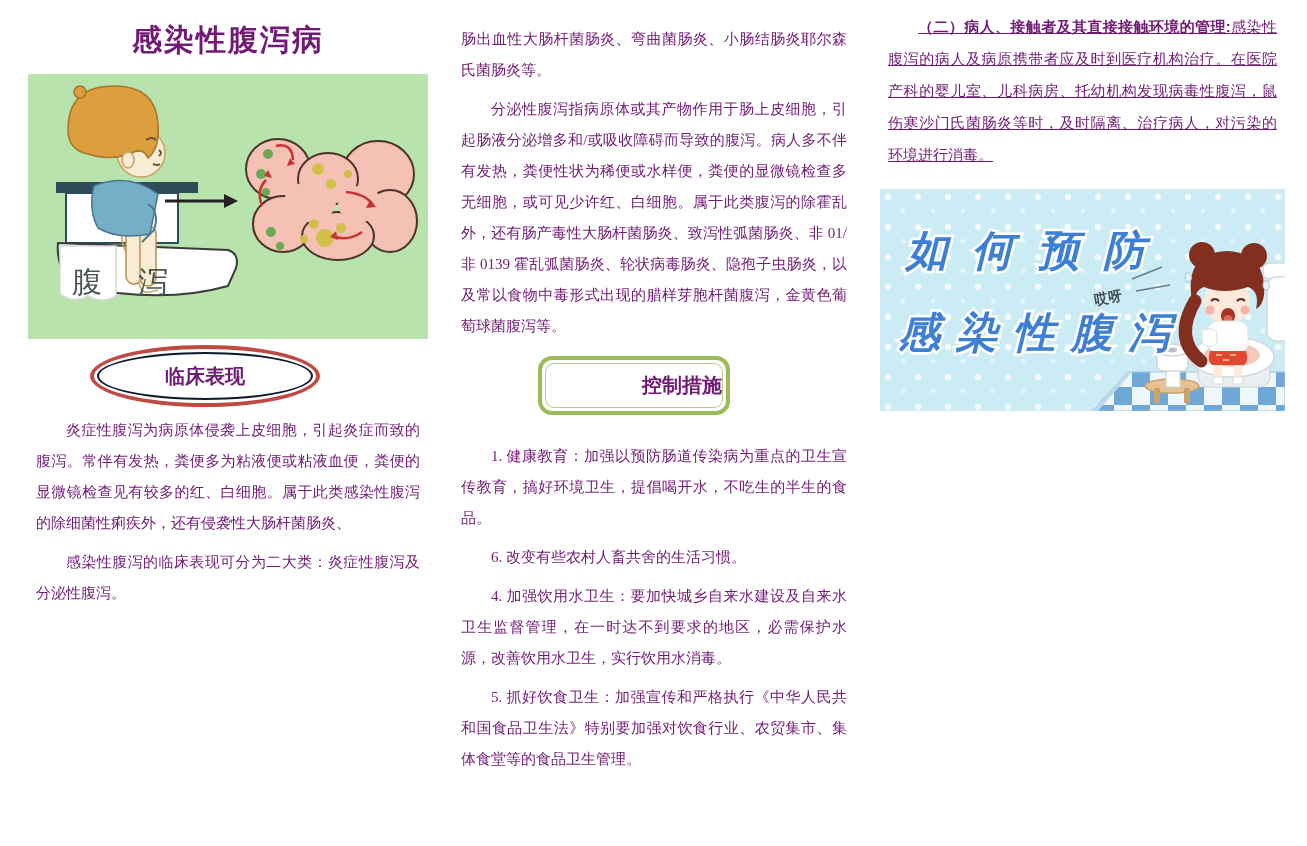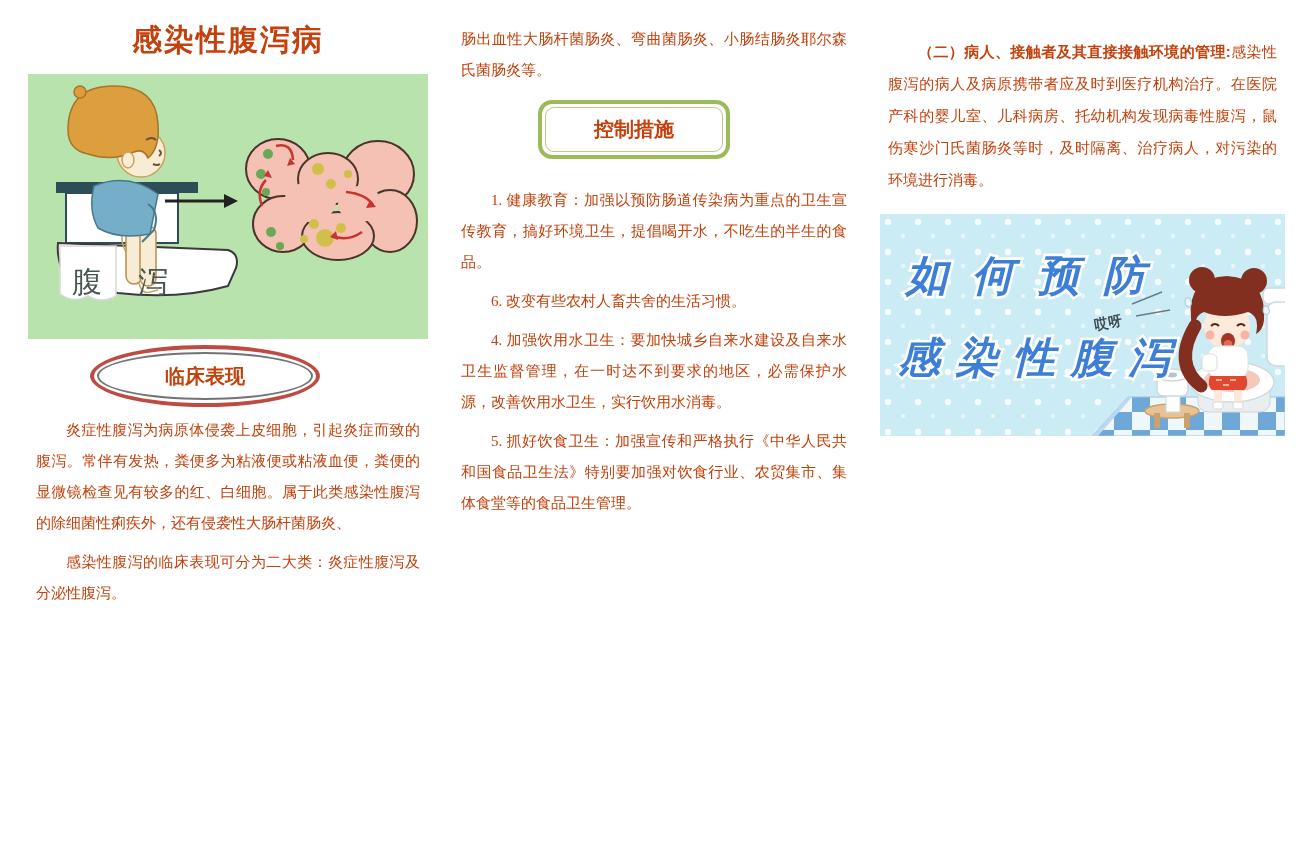--- a/index.html
+++ b/index.html
@@ -1,38 +1,38 @@
 <!DOCTYPE html>
 <html><head>
 <meta charset="utf-8">
 <style>
   html,body{margin:0;padding:0;background:#ffffff;}
   .page{position:relative;width:1307px;height:846px;background:#ffffff;overflow:hidden;
-        font-family:"Liberation Serif",serif;color:#c2410c;}
+        font-family:"Liberation Serif",serif;color:#701a75;}
   .col{position:absolute;top:0;}
   #col1{left:28px;width:400px;}
   #col2{left:453px;width:402px;padding-top:16px;}
-  #col3{left:880px;width:405px;padding-top:28px;}
+  #col3{left:880px;width:405px;padding-top:3px;text-decoration:underline;}
   .para{margin:8px;font-size:15px;line-height:31px;text-align:justify;}
   #col3 .para{line-height:32px;}
   .indent{text-indent:2em;}
   .mt14{margin-top:14px;}
   .heading{font-family:"Liberation Sans",sans-serif;font-weight:bold;}
   b.lead{font-family:"Liberation Sans",sans-serif;}
   .title{margin:22px 0 0;text-align:center;font-size:30px;line-height:36px;font-weight:bold;letter-spacing:2px;}
   .illus1{display:block;margin-top:16px;width:400px;height:265px;}
   .illus2{display:block;margin-top:18px;width:405px;height:222px;}
   .ellipse-wrap{margin:6px 0 4px 62px;width:230px;}
   .ellipse-outer{box-sizing:border-box;height:62px;border:4px solid #bf4a42;border-radius:50%;padding:3px;}
-  .ellipse-inner{box-sizing:border-box;height:100%;border:2px solid #737373;border-radius:50%;
+  .ellipse-inner{box-sizing:border-box;height:100%;border:2px solid #0f172a;border-radius:50%;
                  display:flex;align-items:center;justify-content:center;}
   .callout-text{font-family:"Liberation Sans",sans-serif;font-weight:bold;font-size:20px;}
   .greenbox-wrap{margin:14px 0 26px 85px;width:192px;}
   .greenbox{box-sizing:border-box;border:4px solid #9bbb59;border-radius:14px;padding:3px;background:#fff;}
-  .greenbox-inner{border:1px solid #b6cc87;border-radius:9px;text-align:center;padding:8px 0;}
+  .greenbox-inner{border:1px solid #b6cc87;border-radius:9px;text-align:right;padding:8px 0;}
 </style>
 </head>
 <body>
 
 <div class="page">
 
   <div class="col" id="col1">
     <h1 class="title">感染性腹泻病</h1>
 
     <svg class="illus1" viewBox="0 0 400 265">
@@ -112,20 +112,21 @@
         </div>
       </div>
     </div>
 
     <p class="para indent">炎症性腹泻为病原体侵袭上皮细胞，引起炎症而致的腹泻。常伴有发热，粪便多为粘液便或粘液血便，粪便的显微镜检查见有较多的红、白细胞。属于此类感染性腹泻的除细菌性痢疾外，还有侵袭性大肠杆菌肠炎、</p>
     <p class="para indent">感染性腹泻的临床表现可分为二大类：炎症性腹泻及分泌性腹泻。</p>
   </div>
 
   <div class="col" id="col2">
     <p class="para">肠出血性大肠杆菌肠炎、弯曲菌肠炎、小肠结肠炎耶尔森氏菌肠炎等。</p>
+    <p class="para indent">分泌性腹泻指病原体或其产物作用于肠上皮细胞，引起肠液分泌增多和/或吸收障碍而导致的腹泻。病人多不伴有发热，粪便性状为稀便或水样便，粪便的显微镜检查多无细胞，或可见少许红、白细胞。属于此类腹泻的除霍乱外，还有肠产毒性大肠杆菌肠炎、致泻性弧菌肠炎、非 01/非 0139 霍乱弧菌肠炎、轮状病毒肠炎、隐孢子虫肠炎，以及常以食物中毒形式出现的腊样芽胞杆菌腹泻，金黄色葡萄球菌腹泻等。</p>
 
     <div class="greenbox-wrap">
       <div class="greenbox">
         <div class="greenbox-inner">
           <span class="callout-text">控制措施</span>
         </div>
       </div>
     </div>
 
     <p class="para indent">1. 健康教育：加强以预防肠道传染病为重点的卫生宣传教育，搞好环境卫生，提倡喝开水，不吃生的半生的食品。</p>

